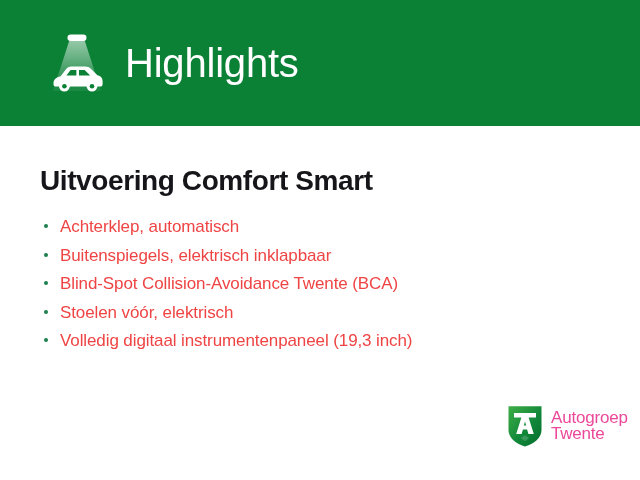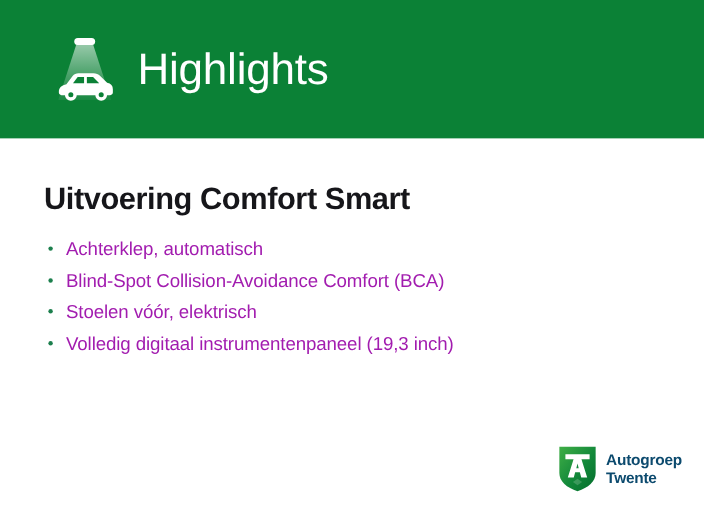--- a/index.html
+++ b/index.html
@@ -80,21 +80,21 @@
     left: 44px;
     top: 87px;
     margin: 0;
     padding: 0;
     list-style: none;
   }
 
   .feature-item {
     display: flex;
     align-items: baseline;
-    color: #a21caf;
+    color: #ef4444;
     font-size: 17px;
     line-height: 28.6px;
     letter-spacing: -0.1px;
     white-space: nowrap;
   }
 
   .bullet-dot {
     display: inline-block;
     width: 4px;
     height: 4px;
@@ -116,23 +116,23 @@
   }
 
   .logo-mark {
     width: 36px;
     height: 44px;
     flex: 0 0 auto;
   }
 
   .logo-text {
     margin-left: 8px;
-    color: #0c4a6e;
-    font-size: 14px;
-    font-weight: bold;
+    color: #ec4899;
+    font-size: 17px;
+    font-weight: normal;
     line-height: 16px;
     letter-spacing: -0.2px;
   }
   .logo-text .line {
     display: block;
     white-space: nowrap;
   }
 </style>
 </head>
 <body>
@@ -185,21 +185,25 @@
 
     <div class="section-heading">Uitvoering Comfort Smart</div>
 
     <ul class="feature-list">
       <li class="feature-item">
         <span class="bullet-dot"></span>
         <span>Achterklep, automatisch</span>
       </li>
       <li class="feature-item">
         <span class="bullet-dot"></span>
-        <span>Blind-Spot Collision-Avoidance Comfort (BCA)</span>
+        <span>Buitenspiegels, elektrisch inklapbaar</span>
+      </li>
+      <li class="feature-item">
+        <span class="bullet-dot"></span>
+        <span>Blind-Spot Collision-Avoidance Twente (BCA)</span>
       </li>
       <li class="feature-item">
         <span class="bullet-dot"></span>
         <span>Stoelen vóór, elektrisch</span>
       </li>
       <li class="feature-item">
         <span class="bullet-dot"></span>
         <span>Volledig digitaal instrumentenpaneel (19,3 inch)</span>
       </li>
     </ul>

